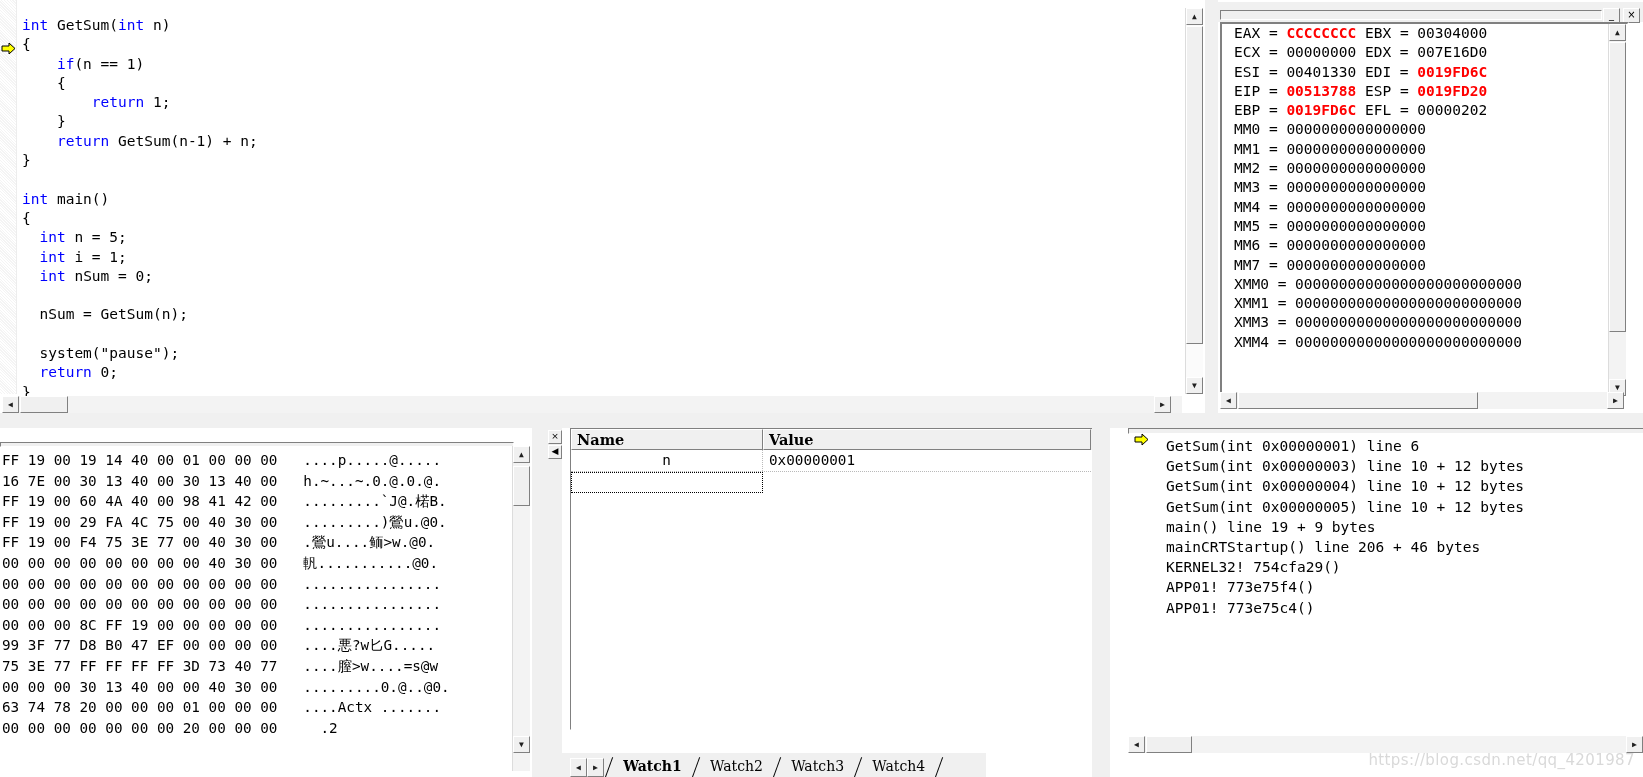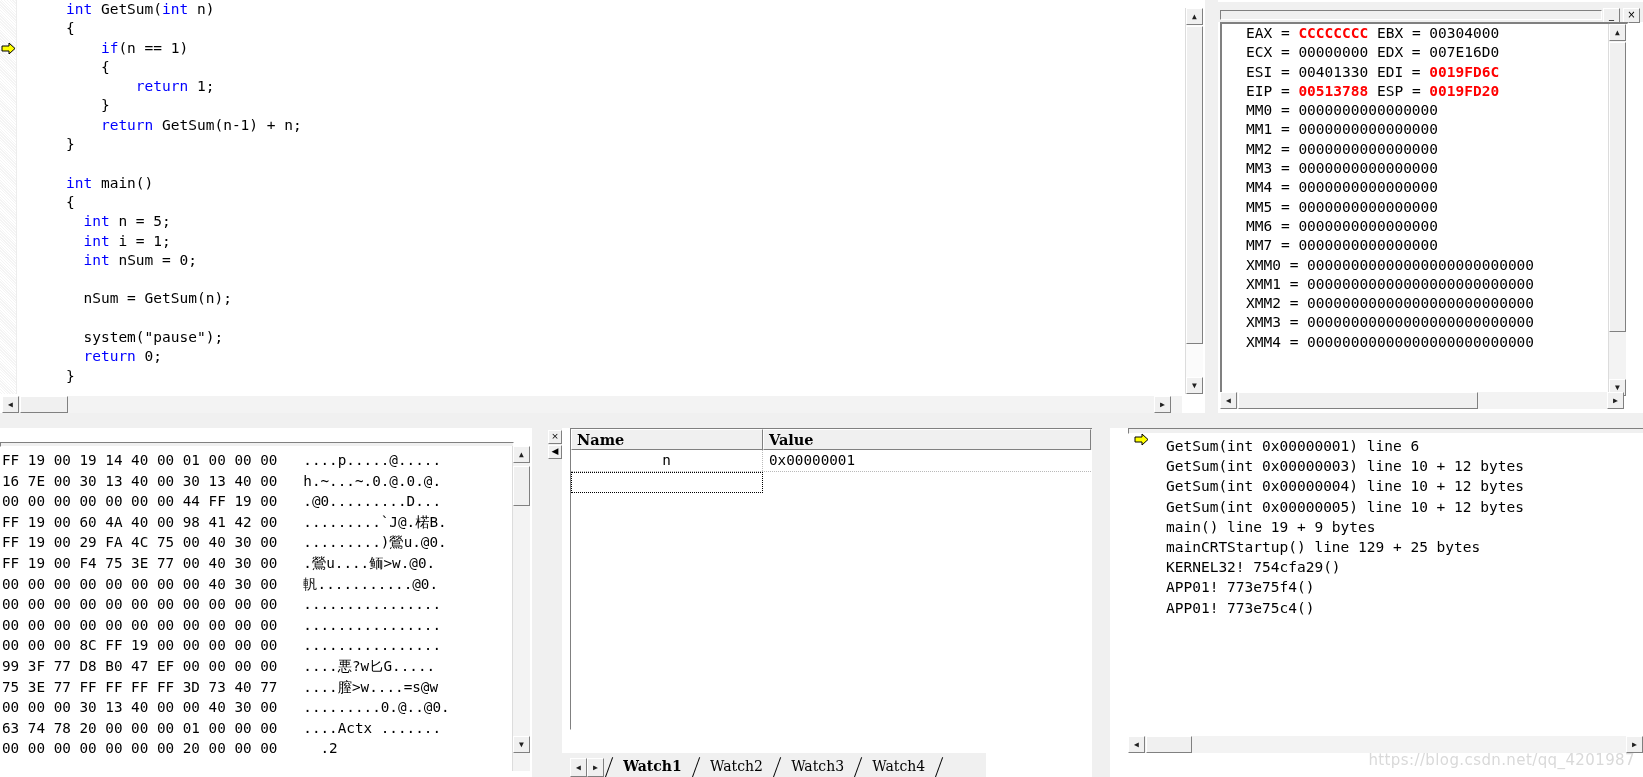--- a/index.html
+++ b/index.html
@@ -27,35 +27,35 @@
     box-sizing:border-box;background:#f0f0f0;
     border:1px solid;border-color:#fff #808080 #808080 #fff;
   }
   .sb-track{background:#fbfbfb;}
 
   
   #source{left:0;top:0;width:1205px;height:410px;background:#fff;}
   .gutter{position:absolute;left:0;top:0;width:16px;height:394px;
      background:repeating-linear-gradient(45deg,#fff,#fff 1px,#f4f4f4 1px,#f4f4f4 2px);
      border-right:1px solid #ededed;}
-  .code{position:absolute;left:22px;top:0;white-space:pre;
-     font-family:"DejaVu Sans Mono",monospace;font-size:14.5px;line-height:19.3px;color:#000;margin-left:44px;}
+  .code{position:absolute;left:22px;top:16px;white-space:pre;
+     font-family:"DejaVu Sans Mono",monospace;font-size:14.5px;line-height:19.3px;color:#000;}
   .kw{color:#0000ff;}
   .arrow-yellow{
     position:absolute;left:1px;width:15px;height:13px;
   }
 
   
   #regwrap{left:1218px;top:8px;width:425px;height:392px;}
   #regs{
     position:absolute;left:2px;top:14px;width:405px;height:376px;
     background:#fff;overflow:hidden;border:2px solid;border-color:#808080 #fff #fff #808080;
   }
   .reg-line{white-space:pre;font-family:"DejaVu Sans Mono",monospace;
-     font-size:14.5px;line-height:19.3px;color:#000;padding-left:24px;}
+     font-size:14.5px;line-height:19.3px;color:#000;padding-left:12px;}
   .hot{color:#ff0000;font-weight:bold;}
 
   
   #memory{left:0;top:428px;width:532px;height:349px;background:#fff;}
   .mem-line{white-space:pre;font-family:"DejaVu Sans Mono",monospace;
      font-size:14.3px;line-height:20.6px;color:#000;}
 
   
   #watch{left:562px;top:428px;width:424px;height:349px;}
   .wh-head{display:flex;height:21px;background:#f0f0f0;}
@@ -123,31 +123,31 @@
   <div style="position:absolute;left:0;top:-6px;width:425px;height:20px;background:#f0f0f0;"></div>
   <div class="sunken" style="position:absolute;left:2px;top:2px;width:380px;height:8px;background:#f0f0f0;border-width:1px;"></div>
   <div class="sysbtn" style="position:absolute;left:385px;top:0px;">_</div>
   <div class="sysbtn" style="position:absolute;left:405px;top:0px;">×</div>
 
   <div id="regs">
       <div class="reg-line">EAX = <span class="hot">CCCCCCCC</span> EBX = 00304000</div>
       <div class="reg-line">ECX = 00000000 EDX = 007E16D0</div>
       <div class="reg-line">ESI = 00401330 EDI = <span class="hot">0019FD6C</span></div>
       <div class="reg-line">EIP = <span class="hot">00513788</span> ESP = <span class="hot">0019FD20</span></div>
+      <div class="reg-line">EBP = <span class="hot">0019FD6C</span> EFL = 00000202</div>
       <div class="reg-line">MM0 = 0000000000000000</div>
       <div class="reg-line">MM1 = 0000000000000000</div>
       <div class="reg-line">MM2 = 0000000000000000</div>
       <div class="reg-line">MM3 = 0000000000000000</div>
       <div class="reg-line">MM4 = 0000000000000000</div>
       <div class="reg-line">MM5 = 0000000000000000</div>
       <div class="reg-line">MM6 = 0000000000000000</div>
       <div class="reg-line">MM7 = 0000000000000000</div>
       <div class="reg-line">XMM0 = 00000000000000000000000000</div>
       <div class="reg-line">XMM1 = 00000000000000000000000000</div>
-      <div class="reg-line">XMM2 = 00000000000000000000000000</div>
       <div class="reg-line">XMM3 = 00000000000000000000000000</div>
       <div class="reg-line">XMM4 = 00000000000000000000000000</div>
     </div>
 
   <div class="sb-v" style="left:390px;top:16px;width:17px;height:372px;">
     <div class="sb-btn" style="position:absolute;top:0;left:0;">▲</div>
     <div class="sb-thumb" style="position:absolute;top:18px;left:0;width:17px;height:290px;"></div>
     <div class="sb-btn" style="position:absolute;top:355px;left:0;">▼</div>
   </div>
 
@@ -159,21 +159,20 @@
 </div>
 
 <div class="vsplit" style="left:0;top:413px;width:1643px;height:15px;background:#f0f0f0;"></div>
 
 <div class="panel" id="memory">
   <div style="position:absolute;left:0;top:0;width:532px;height:20px;background:#fff;"></div>
   <div class="sunken" style="position:absolute;left:0;top:14px;width:512px;height:3px;border-width:1px;background:#f0f0f0;"></div>
   <div id="mem-body" style="position:absolute;left:2px;top:22px;width:508px;">
       <div class="mem-line"><span>FF 19 00 19 14 40 00 01 00 00 00</span><span>   ....p.....@.....</span></div>
       <div class="mem-line"><span>16 7E 00 30 13 40 00 30 13 40 00</span><span>   h.~...~.0.@.0.@.</span></div>
-      <div class="mem-line"><span>00 00 00 00 00 00 00 44 FF 19 00</span><span>   .@0.........D...</span></div>
       <div class="mem-line"><span>FF 19 00 60 4A 40 00 98 41 42 00</span><span>   .........`J@.楉B.</span></div>
       <div class="mem-line"><span>FF 19 00 29 FA 4C 75 00 40 30 00</span><span>   .........)鶯u.@0.</span></div>
       <div class="mem-line"><span>FF 19 00 F4 75 3E 77 00 40 30 00</span><span>   .鶯u....鲕&gt;w.@0.</span></div>
       <div class="mem-line"><span>00 00 00 00 00 00 00 00 40 30 00</span><span>   軓...........@0.</span></div>
       <div class="mem-line"><span>00 00 00 00 00 00 00 00 00 00 00</span><span>   ................</span></div>
       <div class="mem-line"><span>00 00 00 00 00 00 00 00 00 00 00</span><span>   ................</span></div>
       <div class="mem-line"><span>00 00 00 8C FF 19 00 00 00 00 00</span><span>   ................</span></div>
       <div class="mem-line"><span>99 3F 77 D8 B0 47 EF 00 00 00 00</span><span>   ....悪?w匕G.....</span></div>
       <div class="mem-line"><span>75 3E 77 FF FF FF FF 3D 73 40 77</span><span>   ....膣&gt;w....=s@w</span></div>
       <div class="mem-line"><span>00 00 00 30 13 40 00 00 40 30 00</span><span>   .........0.@..@0.</span></div>
@@ -232,21 +231,21 @@
 
 <div class="panel" id="callstack">
   <div style="position:absolute;left:0;top:0;width:533px;height:349px;background:#fff;"></div>
   <div class="sunken" style="position:absolute;left:18px;top:0;width:515px;height:4px;border-width:1px;background:#f0f0f0;"></div>
   <div id="cs-body" style="position:absolute;left:18px;top:8px;width:515px;">
       <div class="cs-line">GetSum(int 0x00000001) line 6</div>
       <div class="cs-line">GetSum(int 0x00000003) line 10 + 12 bytes</div>
       <div class="cs-line">GetSum(int 0x00000004) line 10 + 12 bytes</div>
       <div class="cs-line">GetSum(int 0x00000005) line 10 + 12 bytes</div>
       <div class="cs-line">main() line 19 + 9 bytes</div>
-      <div class="cs-line">mainCRTStartup() line 129 + 25 bytes</div>
+      <div class="cs-line">mainCRTStartup() line 206 + 46 bytes</div>
       <div class="cs-line">KERNEL32! 754cfa29()</div>
       <div class="cs-line">APP01! 773e75f4()</div>
       <div class="cs-line">APP01! 773e75c4()</div>
     </div>
   <svg id="cs-arrow" viewBox="0 0 15 13" width="15" height="13" style="position:absolute;left:24px;top:5px;">
     <path d="M1 4 h7 v-3 l6 5.5 -6 5.5 v-3 h-7 z" fill="#ffff00" stroke="#000" stroke-width="1"></path>
   </svg>
 
   <div class="sb-h" style="left:18px;top:308px;width:515px;height:17px;">
     <div class="sb-btn" style="position:absolute;left:0;top:0;">◀</div>

